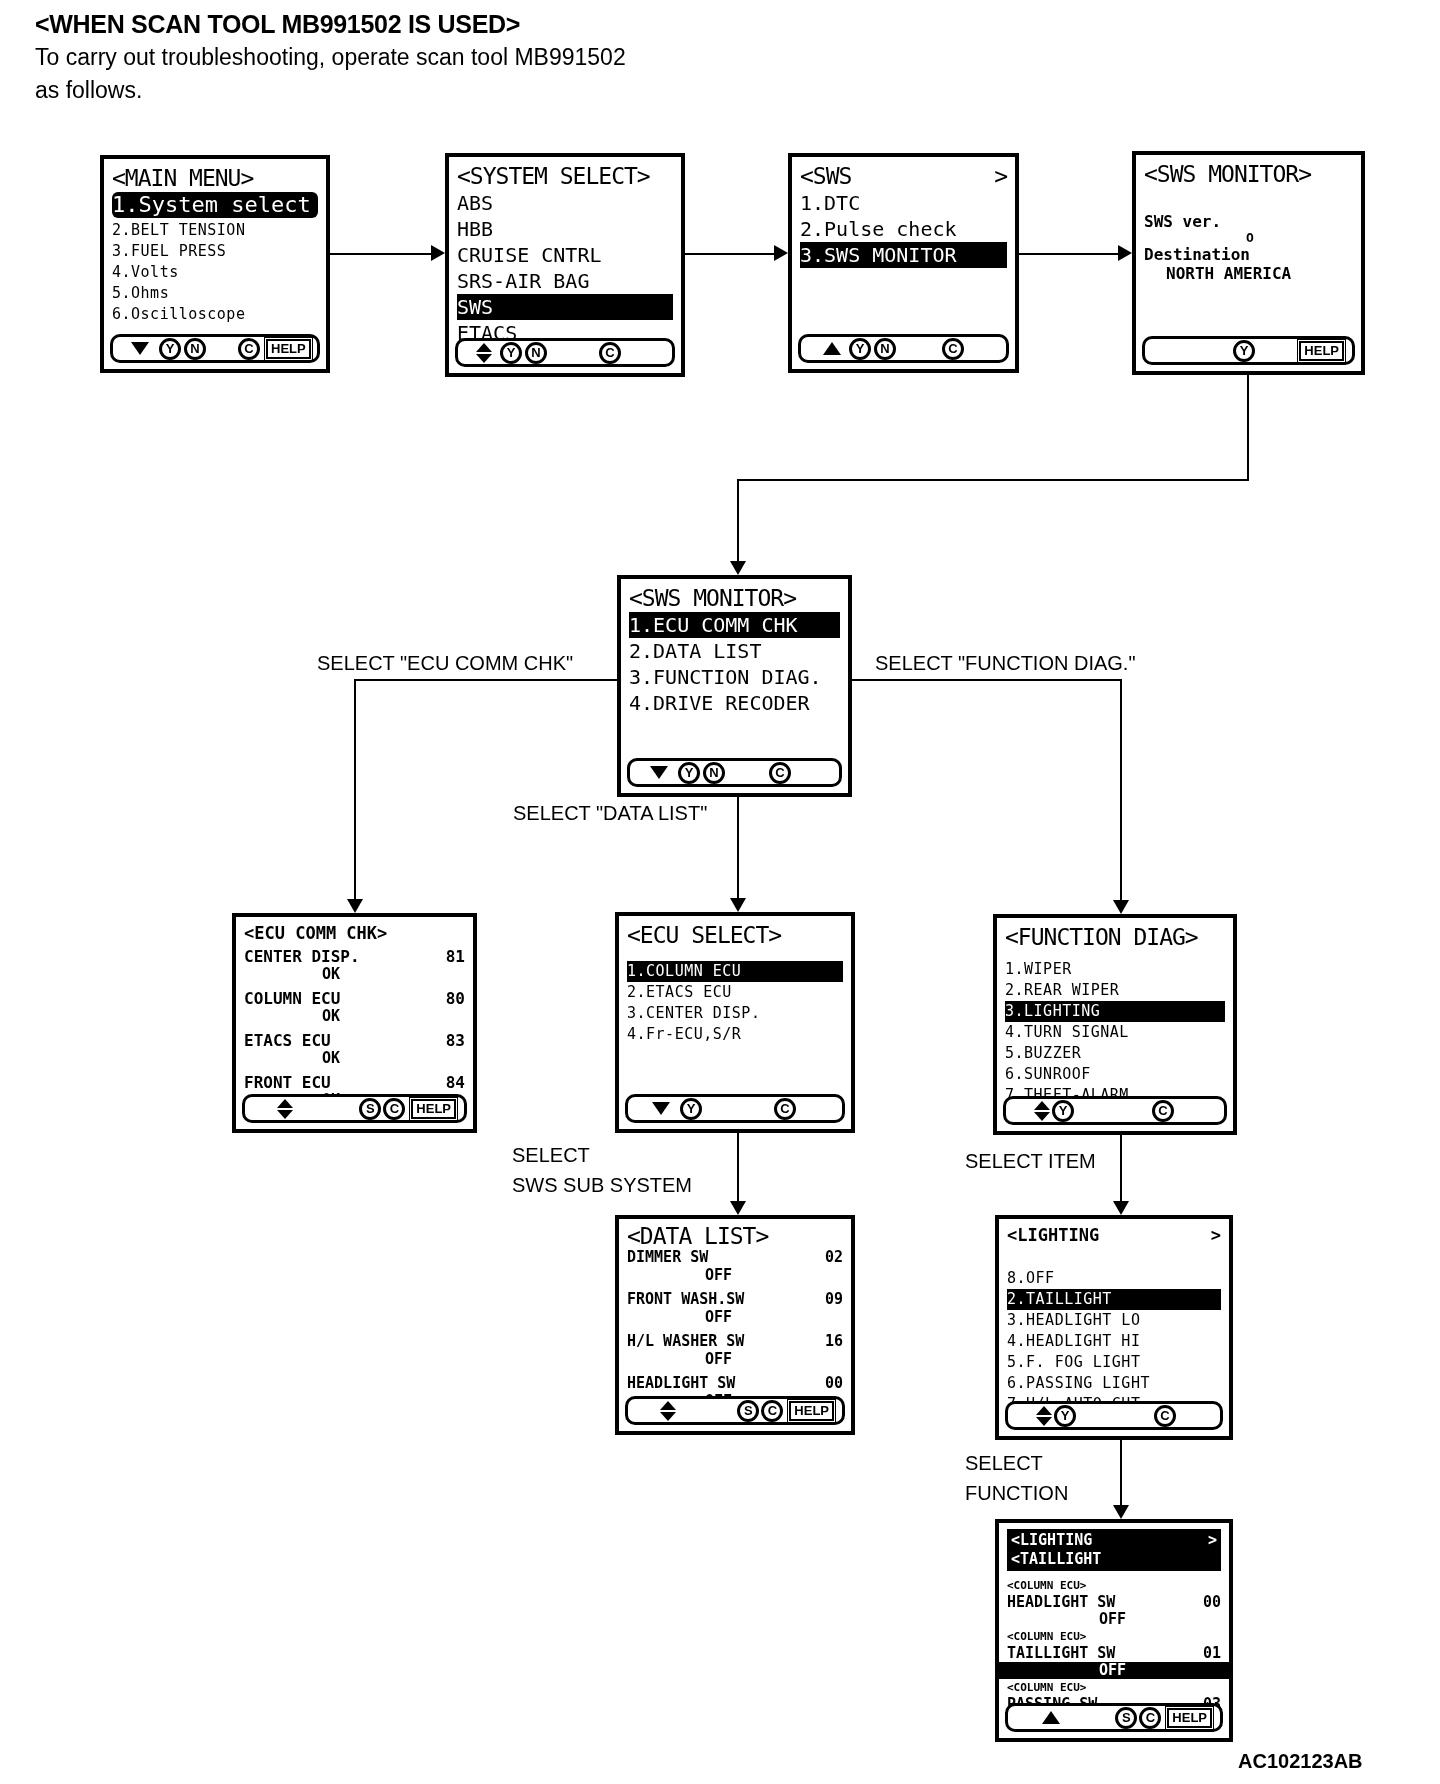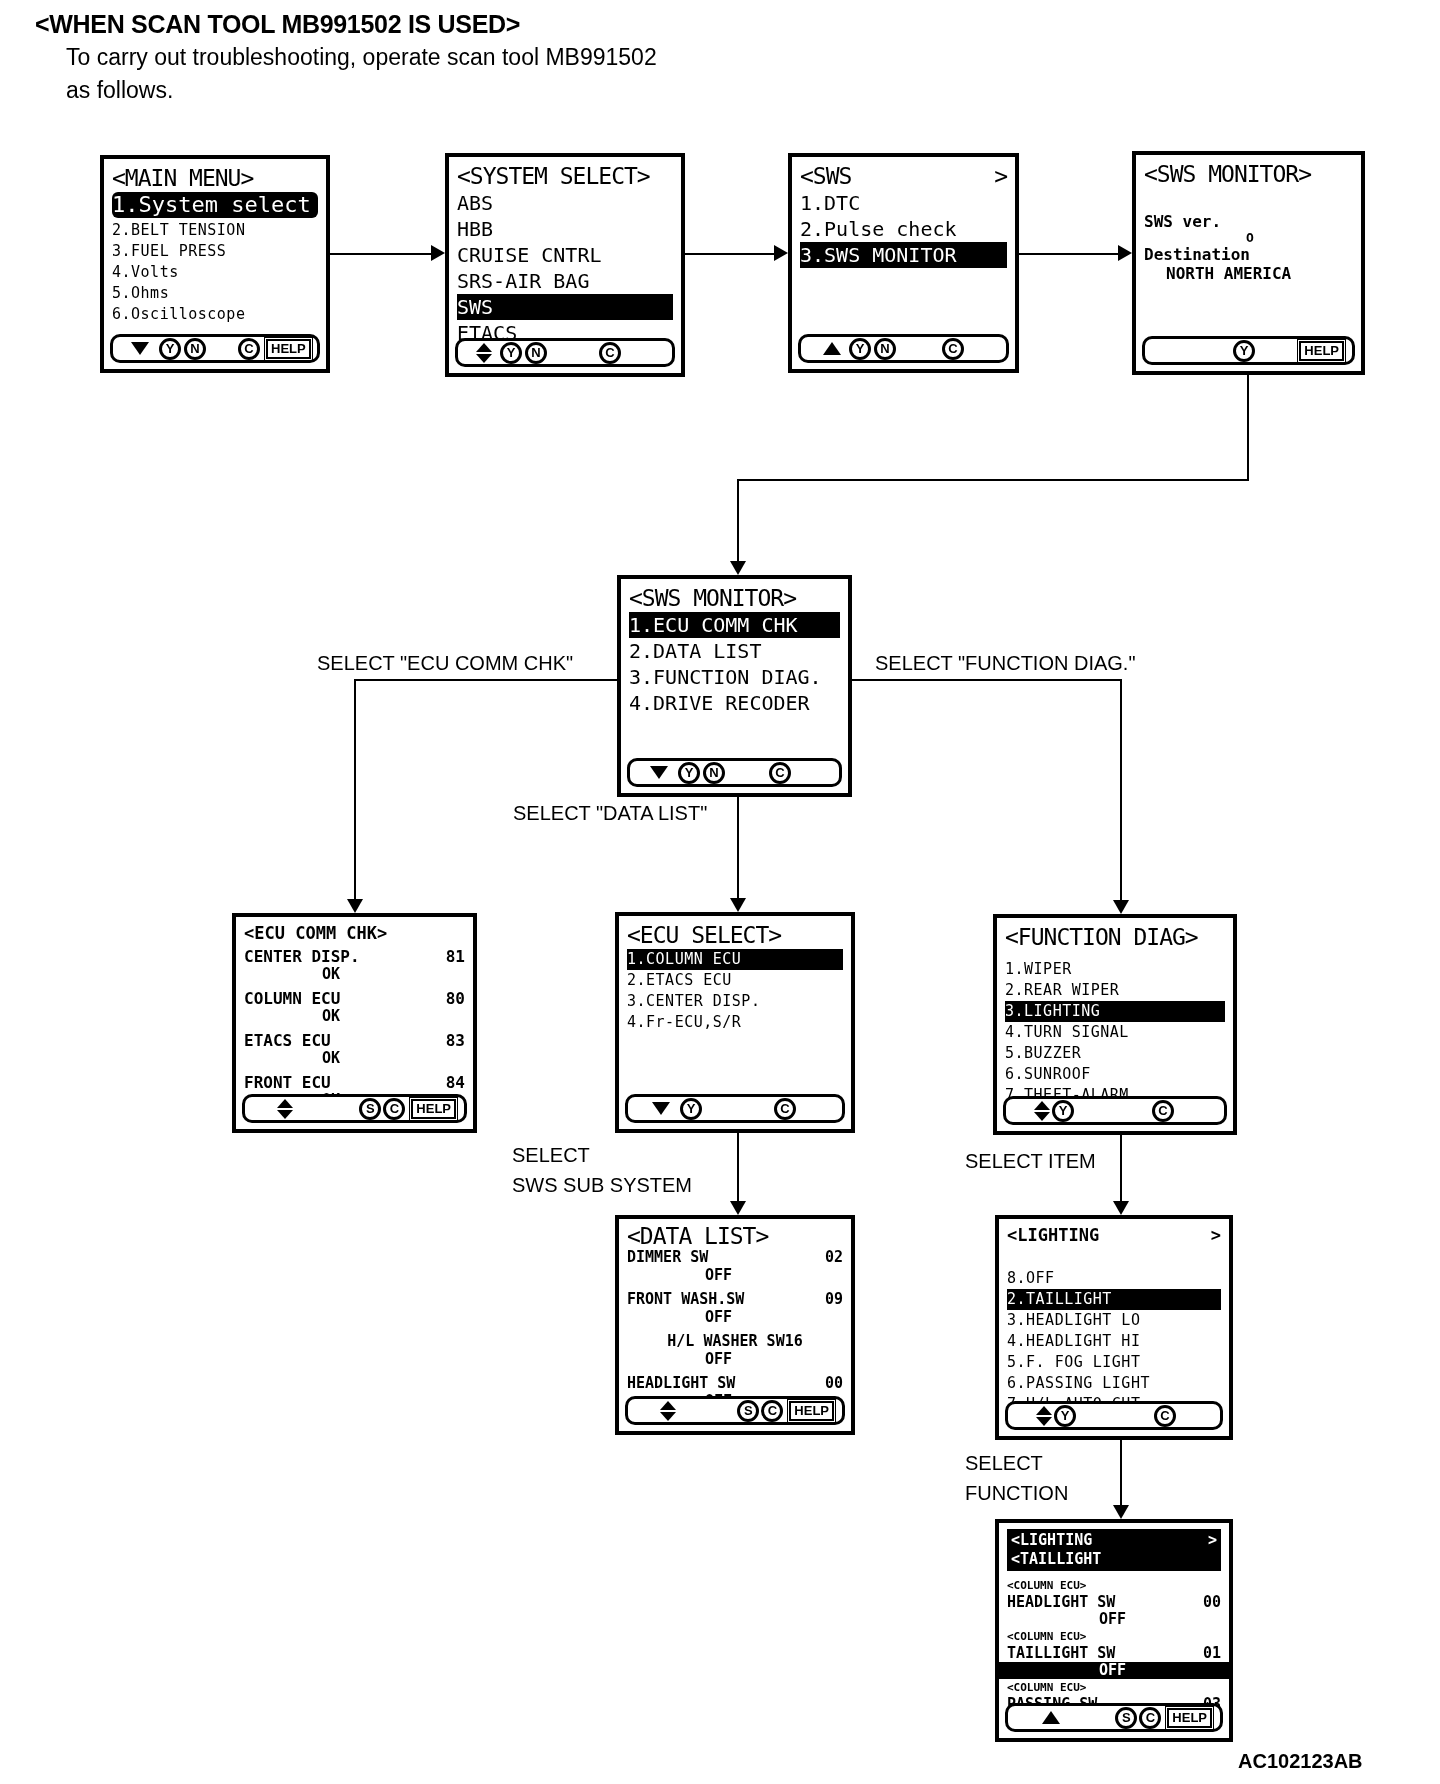--- a/index.html
+++ b/index.html
@@ -1,20 +1,20 @@
 <!DOCTYPE html>
 <html><head>
 <meta charset="utf-8">
 <style>
   html,body{margin:0;padding:0;background:#fff;}
   body{width:1440px;height:1784px;position:relative;font-family:"Liberation Sans",sans-serif;color:#000;}
   .abs{position:absolute;}
   
   .hdr-title{left:35px;top:10px;font-size:25px;font-weight:bold;letter-spacing:-0.3px;white-space:nowrap;}
-  .hdr-line{left:35px;font-size:23px;white-space:nowrap;margin-left:31px;}
+  .hdr-line{left:35px;font-size:23px;white-space:nowrap;}
   
   .flow-label{font-size:20px;line-height:30px;white-space:nowrap;}
   
   .hline{position:absolute;height:2px;background:#000;}
   .vline{position:absolute;width:2px;background:#000;}
   .arr-right{position:absolute;width:0;height:0;border-top:8px solid transparent;border-bottom:8px solid transparent;border-left:14px solid #000;}
   .arr-down{position:absolute;width:0;height:0;border-left:8px solid transparent;border-right:8px solid transparent;border-top:14px solid #000;}
   
   .screen{position:absolute;border:4px solid #000;background:#fff;box-sizing:border-box;overflow:hidden;font-family:"DejaVu Sans Mono",monospace;}
   .pad{padding:5px 8px 0 8px;}
@@ -212,21 +212,21 @@
         <span class="d"></span>
       </span>
     <span class="circle" style="margin-left:auto;">S</span>
     <span class="circle" style="margin-left:2px;">C</span>
     <span class="hb" style="margin-left:6px;margin-right:2px;">HELP</span>
   </div>
 </div>
 
 <div class="screen" style="left:615px;top:912px;width:240px;height:221px;">
   <div class="pad">
-    <div class="s-title" style="">&lt;ECU SELECT&gt;</div>
+    <div class="s-title" style="margin-bottom:12px;">&lt;ECU SELECT&gt;</div>
     <div class="item-sm hl">1.COLUMN ECU</div>
     <div class="item-sm">2.ETACS ECU</div>
     <div class="item-sm">3.CENTER DISP.</div>
     <div class="item-sm">4.Fr-ECU,S/R</div>
   </div>
   <div class="ctrl">
     <span class="td" style="margin-left:18px;"></span>
     <span class="circle" style="margin-left:10px;">Y</span>
     <span class="circle" style="margin-left:72px;">C</span>
   </div>
@@ -258,21 +258,21 @@
     <div class="s-title" style="line-height:24px;">&lt;DATA LIST&gt;</div>
     <div class="kv-row">
       <div class="kv-line" style="font-size:15px;"><span>DIMMER SW</span><span>02</span></div>
       <div class="kv-state">OFF</div>
     </div>
     <div class="kv-row">
       <div class="kv-line" style="font-size:15px;justify-content:space-between;"><span>FRONT WASH.SW</span><span>09</span></div>
       <div class="kv-state">OFF</div>
     </div>
     <div class="kv-row">
-      <div class="kv-line" style="font-size:15px;justify-content:center;"><span>H/L WASHER SW</span><span>16</span></div>
+      <div class="kv-line" style="font-size:15px;"><span>H/L WASHER SW</span><span>16</span></div>
       <div class="kv-state">OFF</div>
     </div>
     <div class="kv-row">
       <div class="kv-line" style="font-size:15px;"><span>HEADLIGHT SW</span><span>00</span></div>
       <div class="kv-state">OFF</div>
     </div>
   </div>
   <div class="ctrl">
     <span class="ud" style="margin-left:26px;">
         <span class="u"></span>

